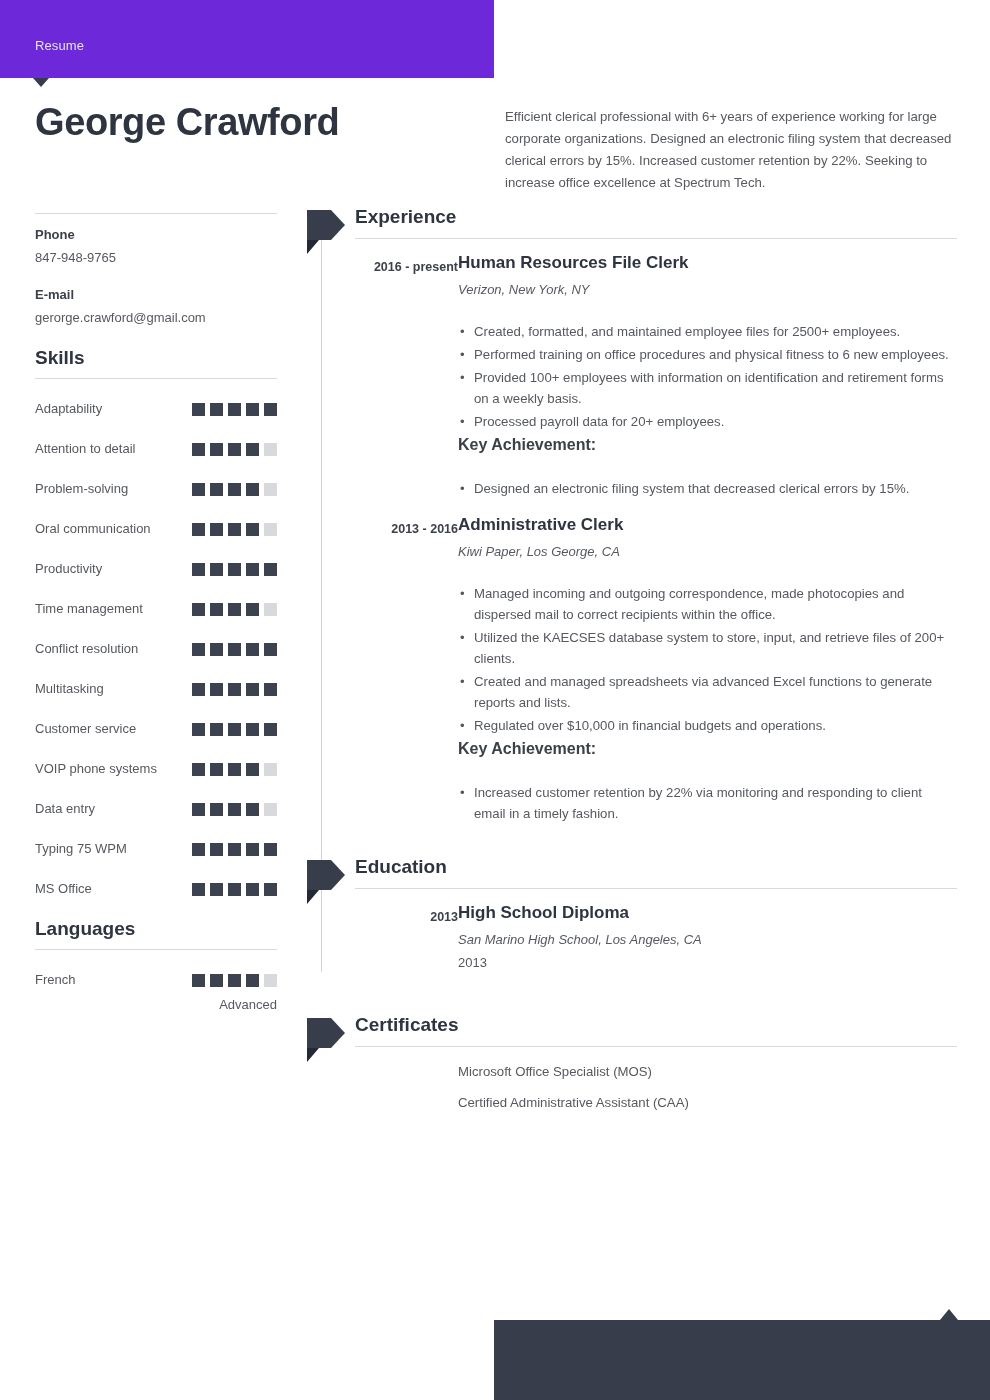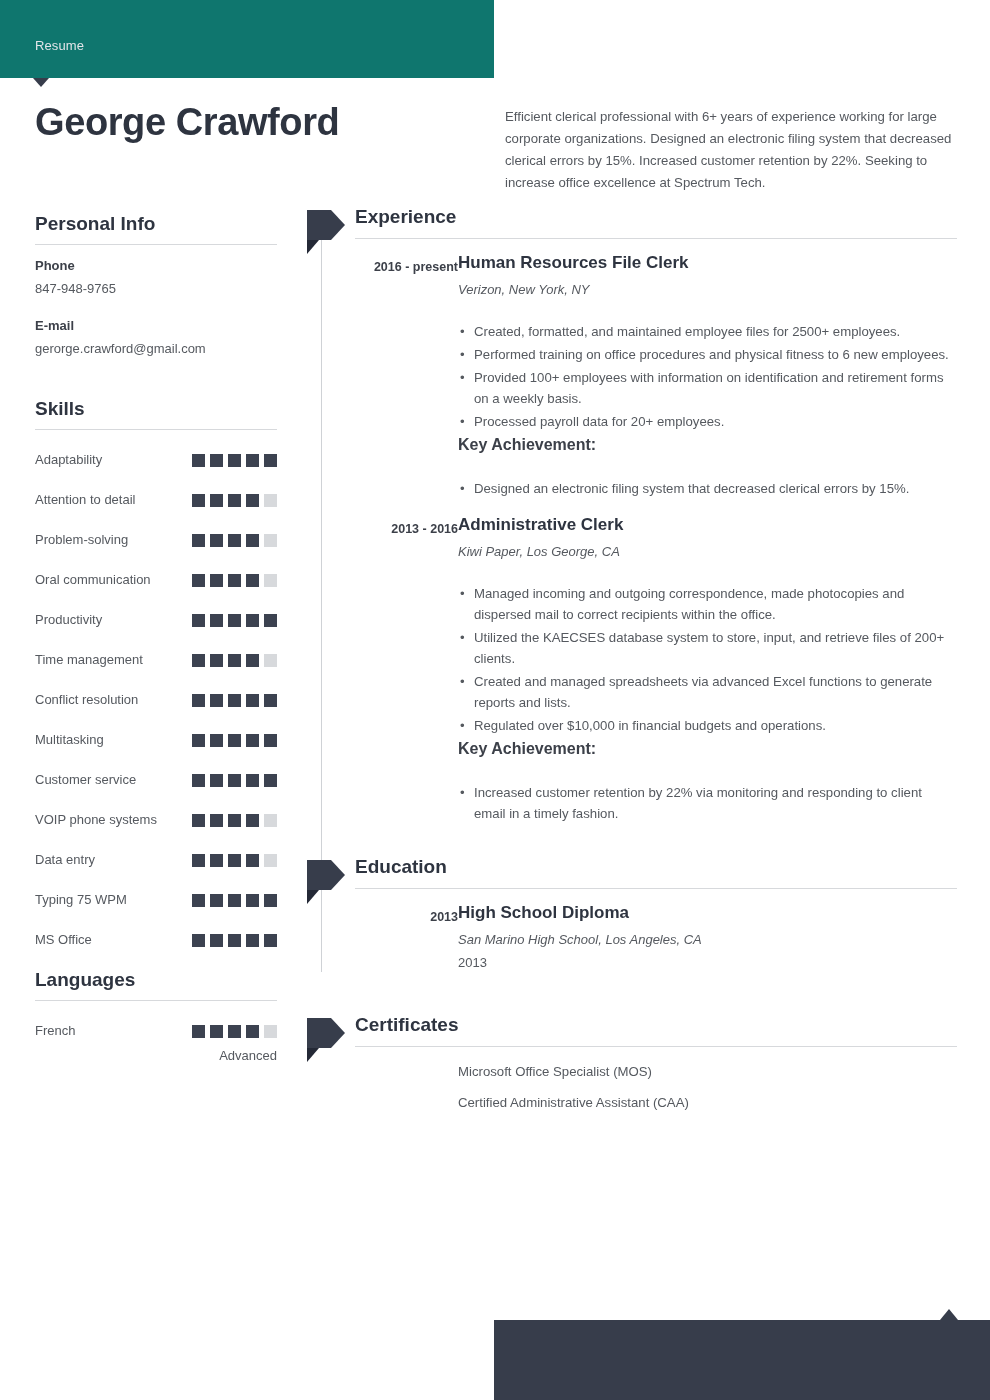--- a/index.html
+++ b/index.html
@@ -10,21 +10,21 @@
     font-family: "Liberation Sans", sans-serif;
     color: #3c4049;
     overflow: hidden;
   }
   .page { position: relative; width: 990px; height: 1400px; }
 
   
   .topbar {
     position: absolute; left: 0; top: 0;
     width: 494px; height: 78px;
-    background: #0f766e;
+    background: #6d28d9;
   }
   .topbar-label {
     position: absolute; left: 35px; top: 38px;
     font-size: 13px; color: #e3e5e9; letter-spacing: .1px;
   }
   .topbar-notch {
     position: absolute; left: 33px; top: 78px;
     width: 0; height: 0;
     border-left: 8px solid transparent;
     border-right: 8px solid transparent;
@@ -161,29 +161,28 @@
   </div>
   <div class="topbar-notch"></div>
 
   <div class="name">George Crawford</div>
 
   <div class="summary">Efficient clerical professional with 6+ years of experience working for large corporate organizations. Designed an electronic filing system that decreased clerical errors by 15%. Increased customer retention by 22%. Seeking to increase office excellence at Spectrum Tech.</div>
 
   <div class="leftcol">
 
     <div>
-      <div class="sec-h">Personal Info</div>
       <div class="sec-rule"></div>
       <div class="pi-label">Phone</div>
       <div class="pi-value">847-948-9765</div>
       <div class="pi-label" style="margin-top:22px">E-mail</div>
       <div class="pi-value">gerorge.crawford@gmail.com</div>
     </div>
 
-    <div style="margin-top:42px">
+    <div style="margin-top:22px">
       <div class="sec-h">Skills</div>
       <div class="sec-rule"></div>
       <div class="skills-wrap" id="skills-list">
           <div class="skill-row">
             <div class="skill-name">Adaptability</div>
             <div class="dots">
               <span class="dot on"></span>
               <span class="dot on"></span>
               <span class="dot on"></span>
               <span class="dot on"></span>

